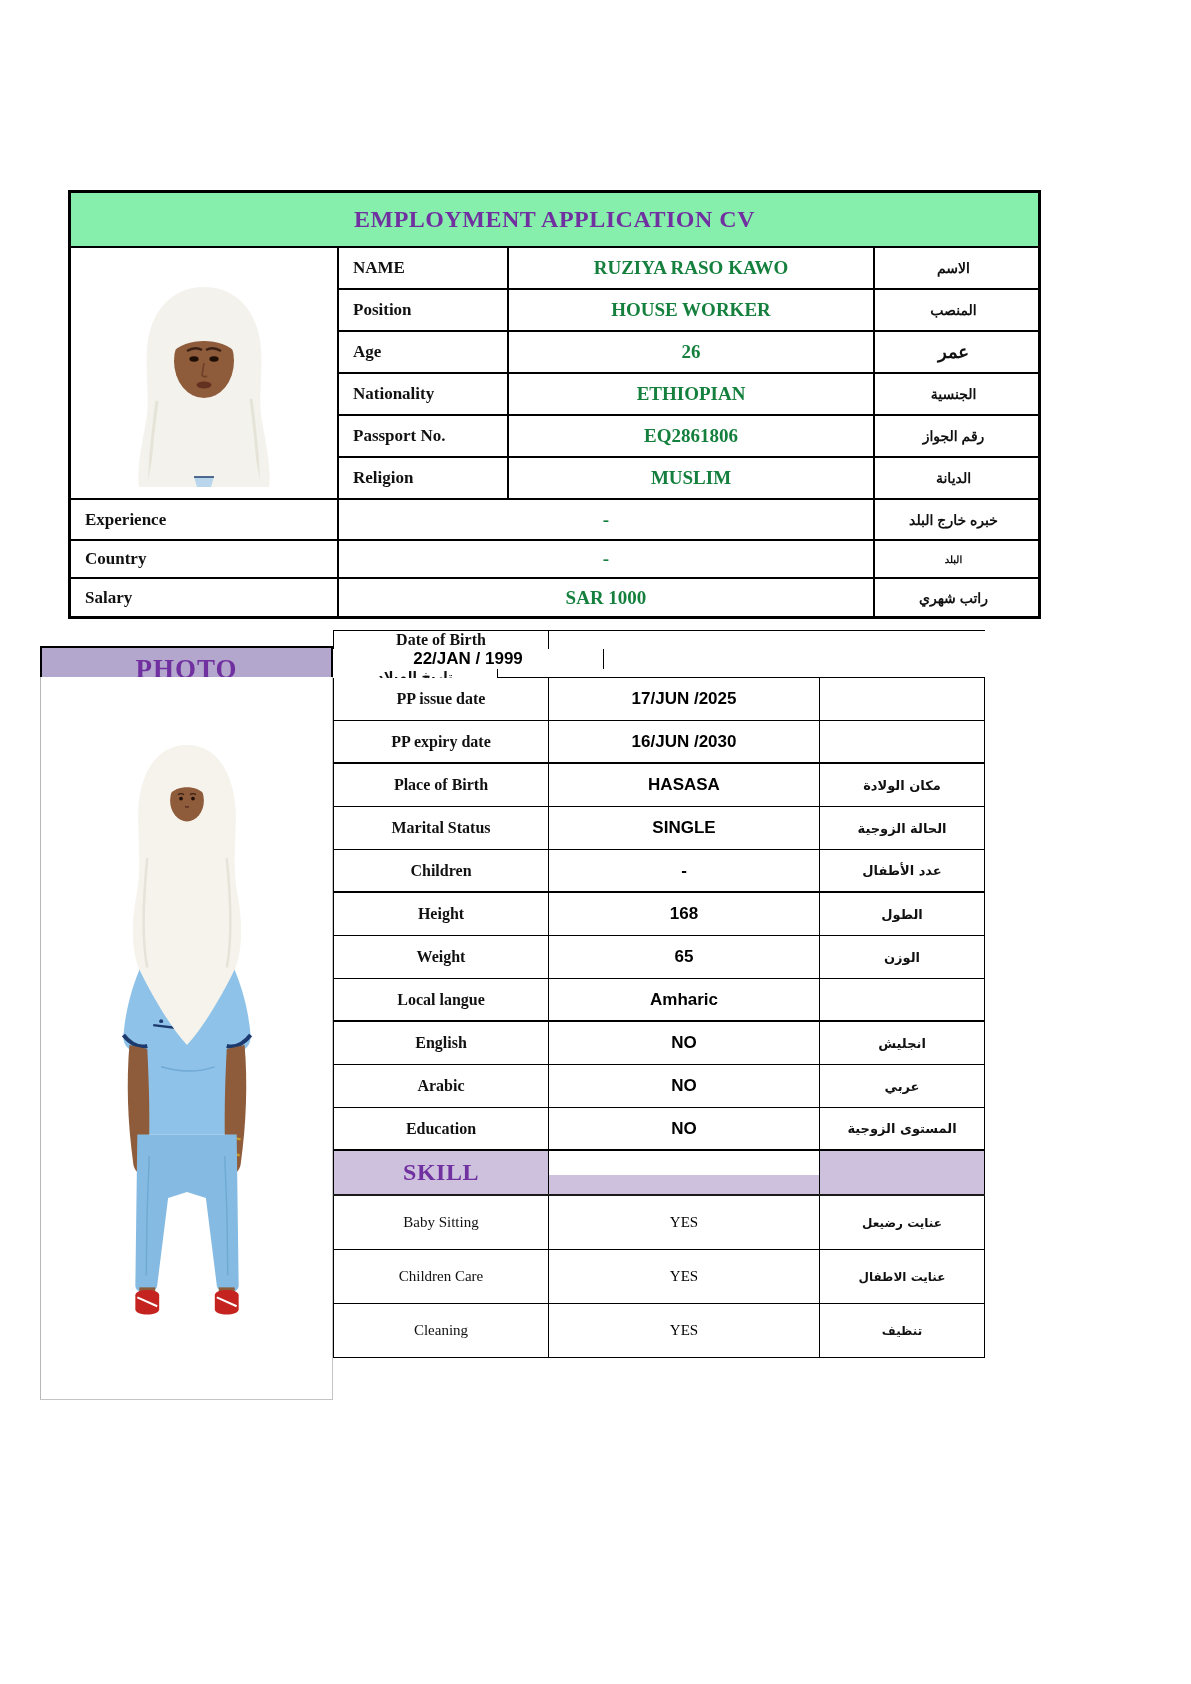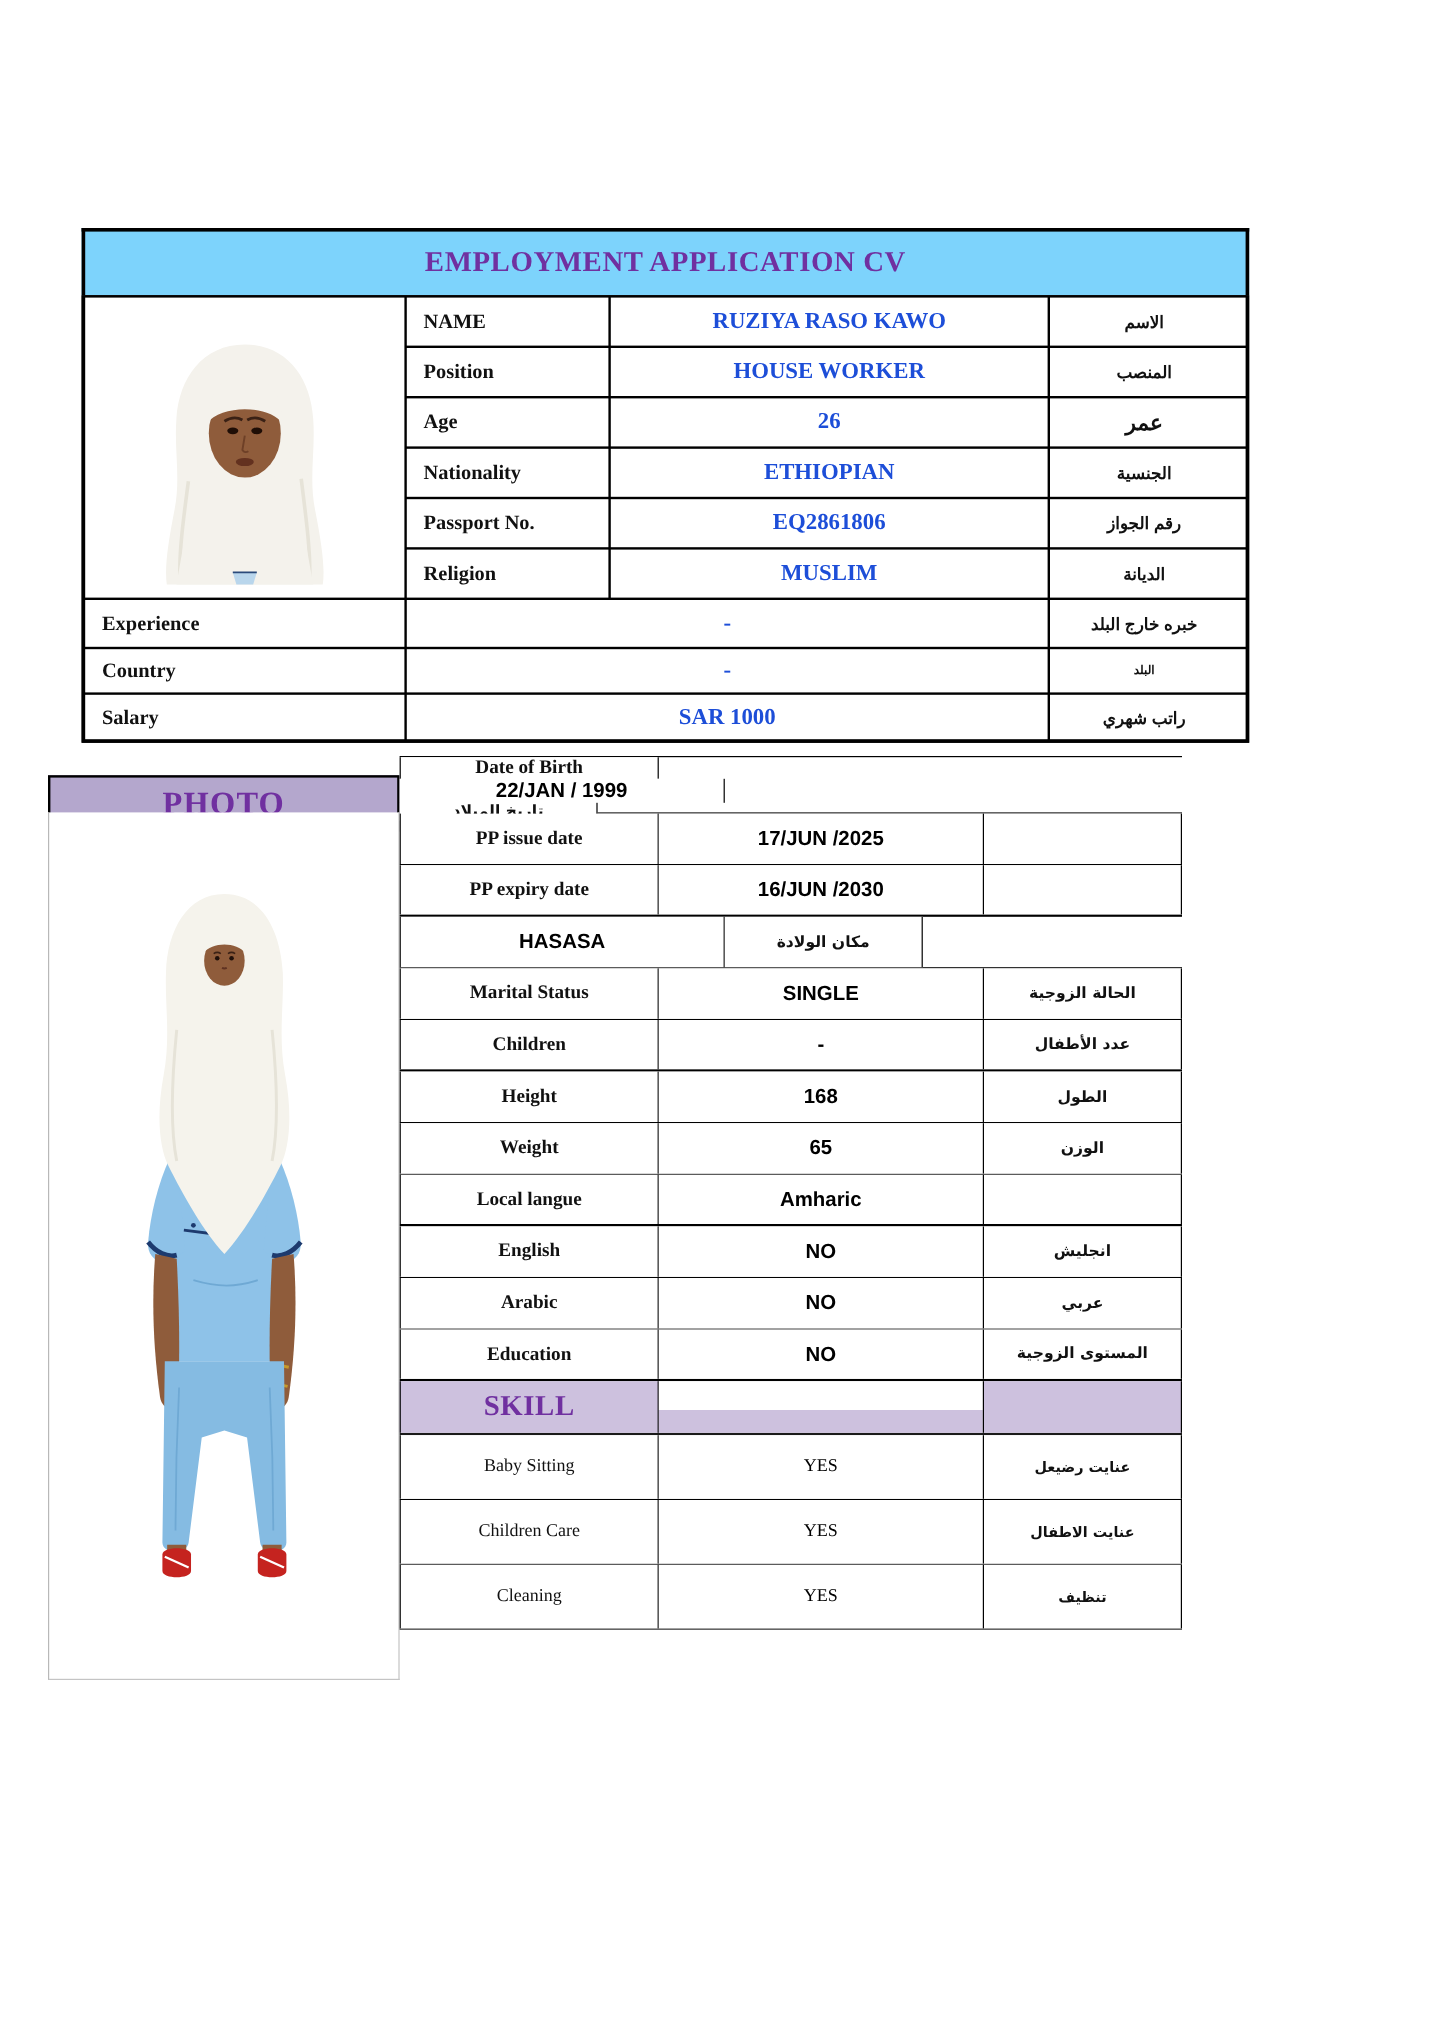--- a/index.html
+++ b/index.html
@@ -3,32 +3,32 @@
 <meta charset="utf-8">
 <style>
   html,body { margin:0; padding:0; background:#fff; }
   .page { position:relative; width:1191px; height:1684px; background:#ffffff;
           font-family:"Liberation Serif", serif; overflow:hidden; }
 
   
   .t1 { position:absolute; left:68px; top:190px; width:973px; box-sizing:border-box; }
   .t1-title { box-sizing:border-box; width:973px; height:56px;
               border:3px solid #000; border-bottom:none;
-              background:#7dd3fc; color:#7030a0;
+              background:#86efac; color:#7030a0;
               display:flex; align-items:center; justify-content:center;
               font-weight:bold; font-size:24px; letter-spacing:.5px; }
   .t1-grid { box-sizing:border-box; display:grid;
              grid-template-columns:266px 168px 364px 163px;
              grid-template-rows:repeat(6,40px) 39px 36px 37px;
              gap:2px; background:#000; border:3px solid #000; border-top:2px solid #000; }
   .t1-grid > div { background:#fff; display:flex; align-items:center; box-sizing:border-box; }
   .photo-cell { grid-column:1; grid-row:1 / span 6; justify-content:center;
                 align-items:flex-start; padding-top:28px; }
   .c-label { padding-left:14px; font-weight:bold; font-size:17px; color:#111; }
-  .c-value { justify-content:center; font-weight:bold; font-size:19px; color:#1d4ed8; }
+  .c-value { justify-content:center; font-weight:bold; font-size:19px; color:#15803d; }
   .c-ar { justify-content:center; direction:rtl; font-family:Liberation Sans, sans-serif;
           font-weight:bold; font-size:14px; color:#111; padding-right:6px; }
   .ar-lg { font-size:18px; }
   .ar-sm { font-size:10px; }
   .span2 { grid-column:2 / span 2; }
 
   
   .t2 { position:absolute; left:40px; top:630px; width:945px; }
   .t2-photo-head { position:absolute; left:0; top:16px; width:293px; height:47px;
                    box-sizing:border-box; border:2px solid #000; background:#b4a7cd;
@@ -184,20 +184,21 @@
         <div class="t2-label">PP issue date</div>
         <div class="t2-value">17/JUN /2025</div>
         <div class="t2-ar"></div>
       </div>
       <div class="t2-row hb">
         <div class="t2-label">PP expiry date</div>
         <div class="t2-value">16/JUN /2030</div>
         <div class="t2-ar"></div>
       </div>
       <div class="t2-row">
+        <div class="t2-label">Place of Birth</div>
         <div class="t2-value">HASASA</div>
         <div class="t2-ar">مكان الولادة</div>
       </div>
       <div class="t2-row">
         <div class="t2-label">Marital Status</div>
         <div class="t2-value">SINGLE</div>
         <div class="t2-ar">الحالة الزوجية</div>
       </div>
       <div class="t2-row hb">
         <div class="t2-label">Children</div>

